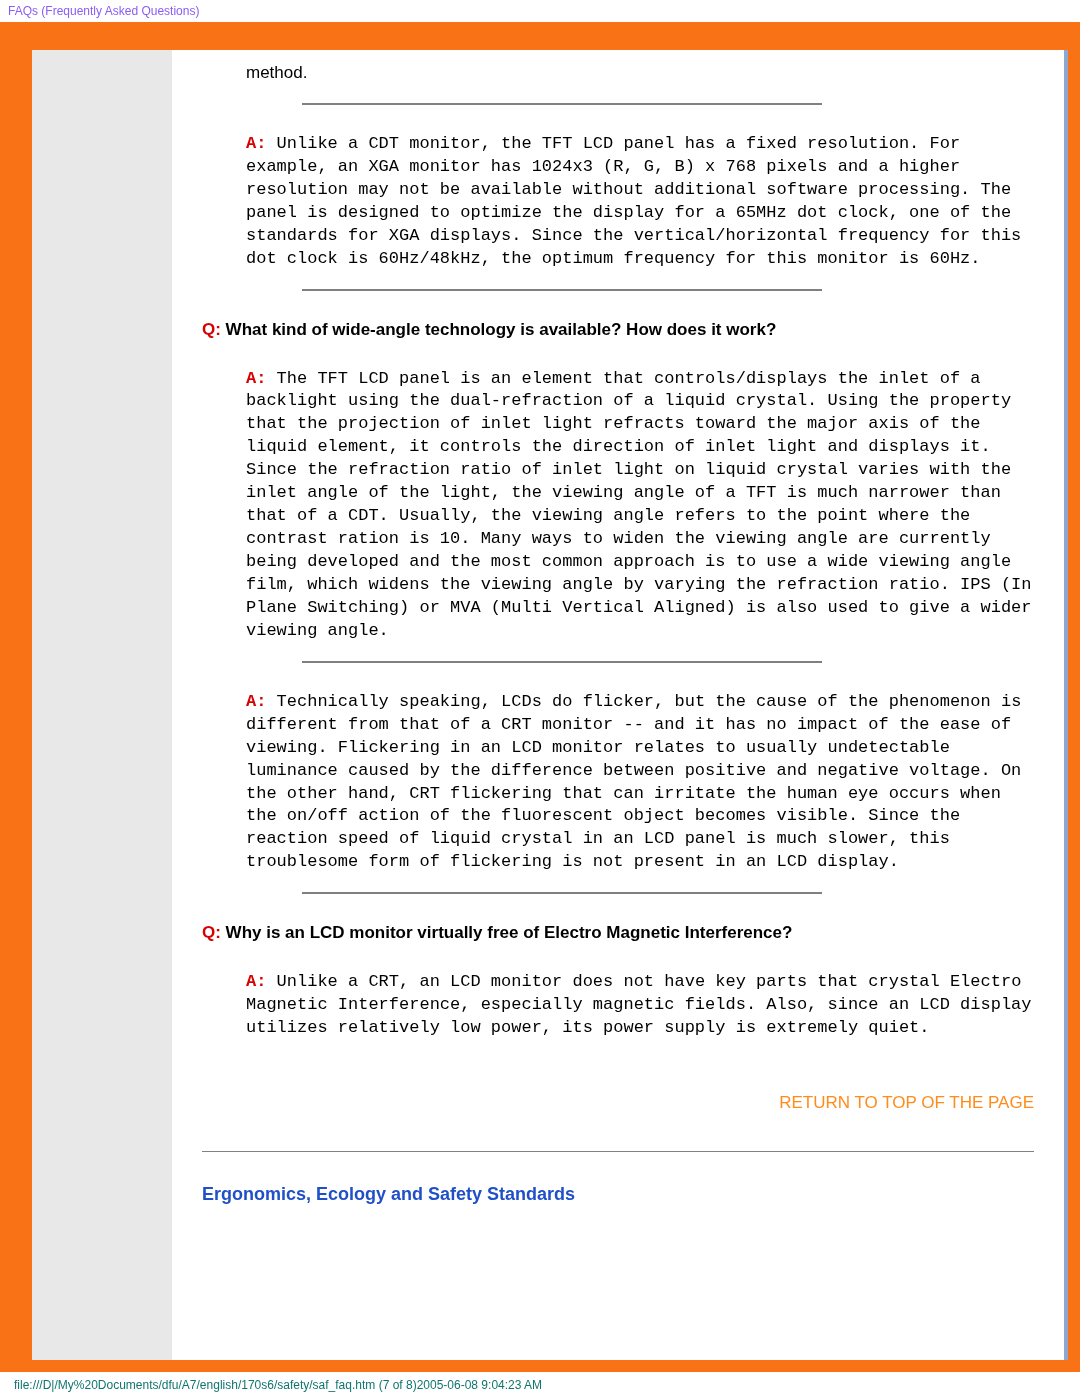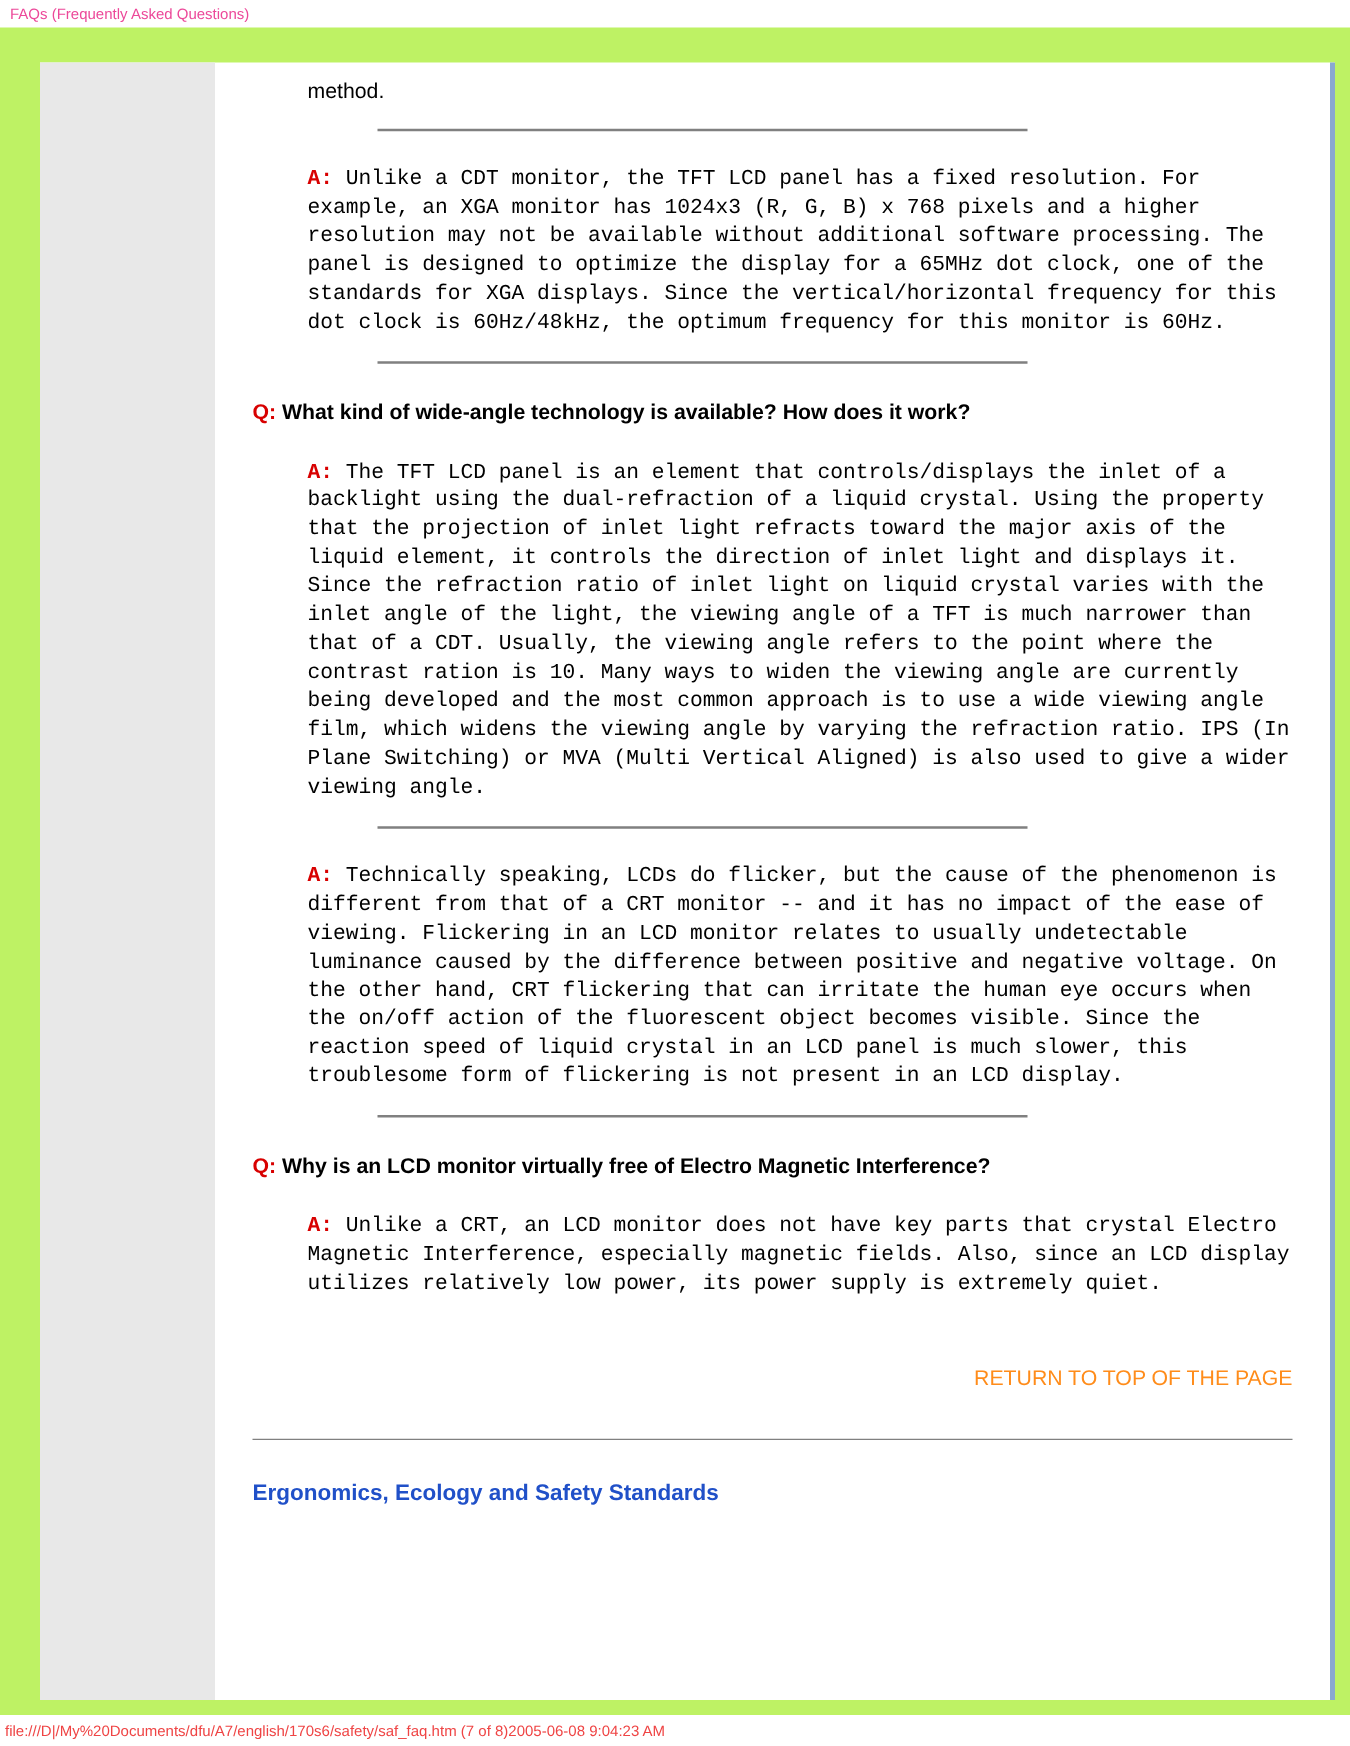--- a/index.html
+++ b/index.html
@@ -5,24 +5,24 @@
   * { box-sizing: border-box; }
   html, body {
     margin: 0;
     padding: 0;
     font-family: Arial, Helvetica, sans-serif;
     background: #ffffff;
   }
   .header-strip {
     font-size: 12px;
     padding: 4px 8px;
-    color: #ec4899;
+    color: #8b5cf6;
   }
   .outer-blue {
-    background: #bef264;
+    background: #f97316;
     padding: 28px 12px 12px 32px;
     min-height: 1330px;
   }
   .page-frame {
     display: flex;
     background: #ffffff;
     border-right: 4px solid #8aa8d0;
     min-height: 1310px;
   }
   .left-gutter {
@@ -79,22 +79,22 @@
     cursor: pointer;
   }
   .section-title {
     color: #2050c8;
     font-weight: bold;
     font-size: 18px;
     margin: 0 0 32px 0;
   }
   .footer-path {
     font-size: 12px;
-    padding: 6px 4px;
-    color: #ef4444;
+    padding: 6px 14px;
+    color: #0f766e;
   }
 </style>
 </head>
 <body>
 
 <div class="header-strip">FAQs (Frequently Asked Questions)</div>
 
 <div class="outer-blue">
   <div class="page-frame">
     <div class="left-gutter"></div>

